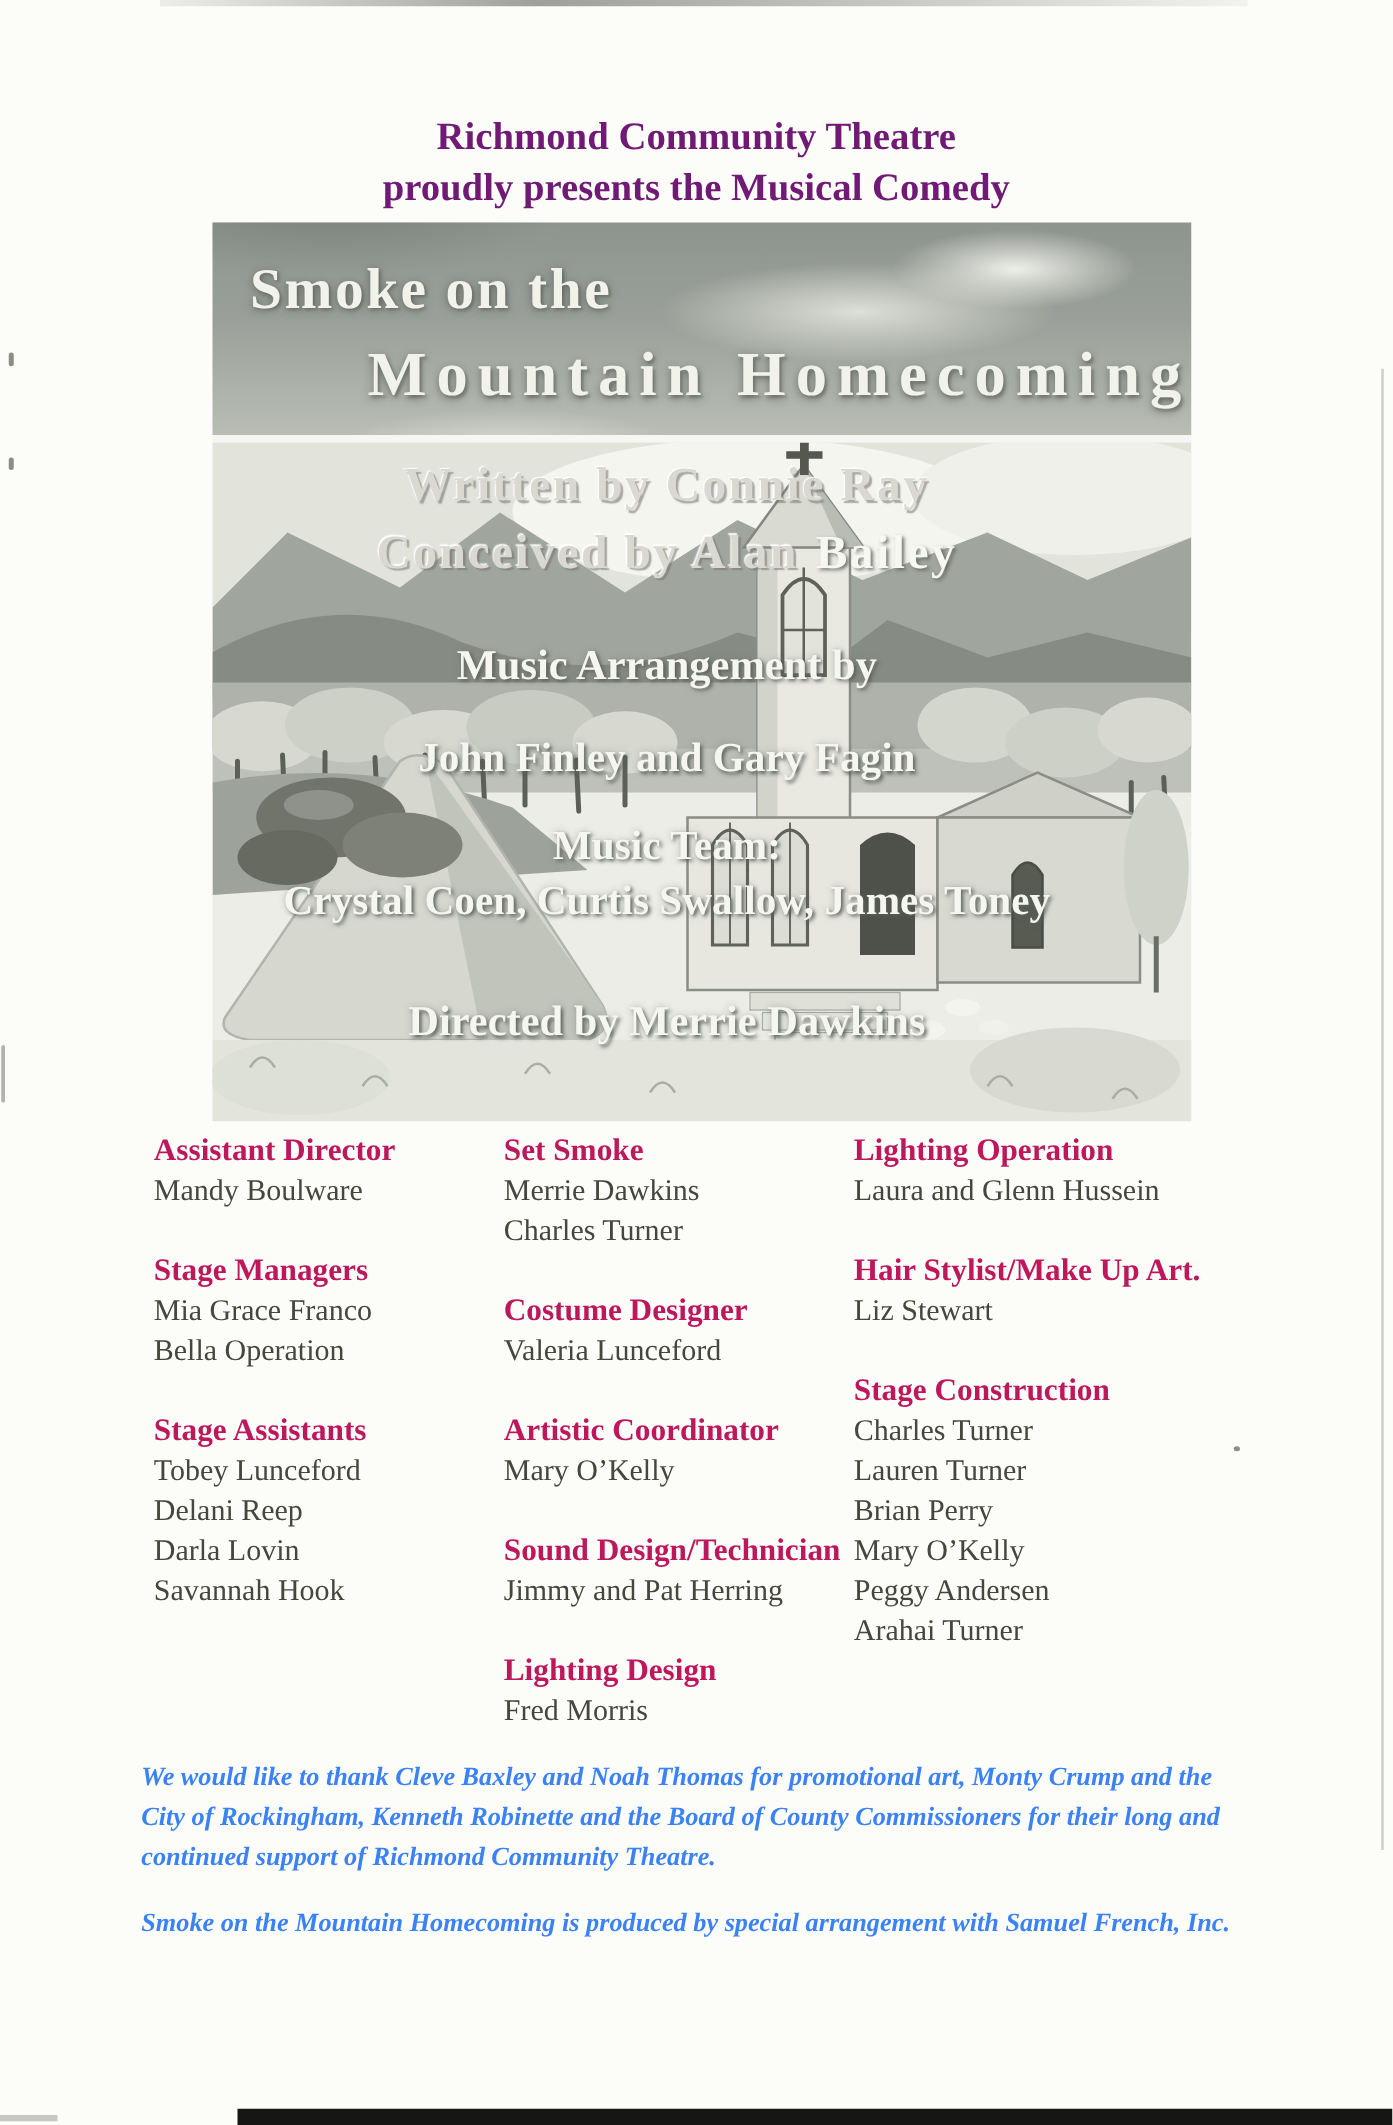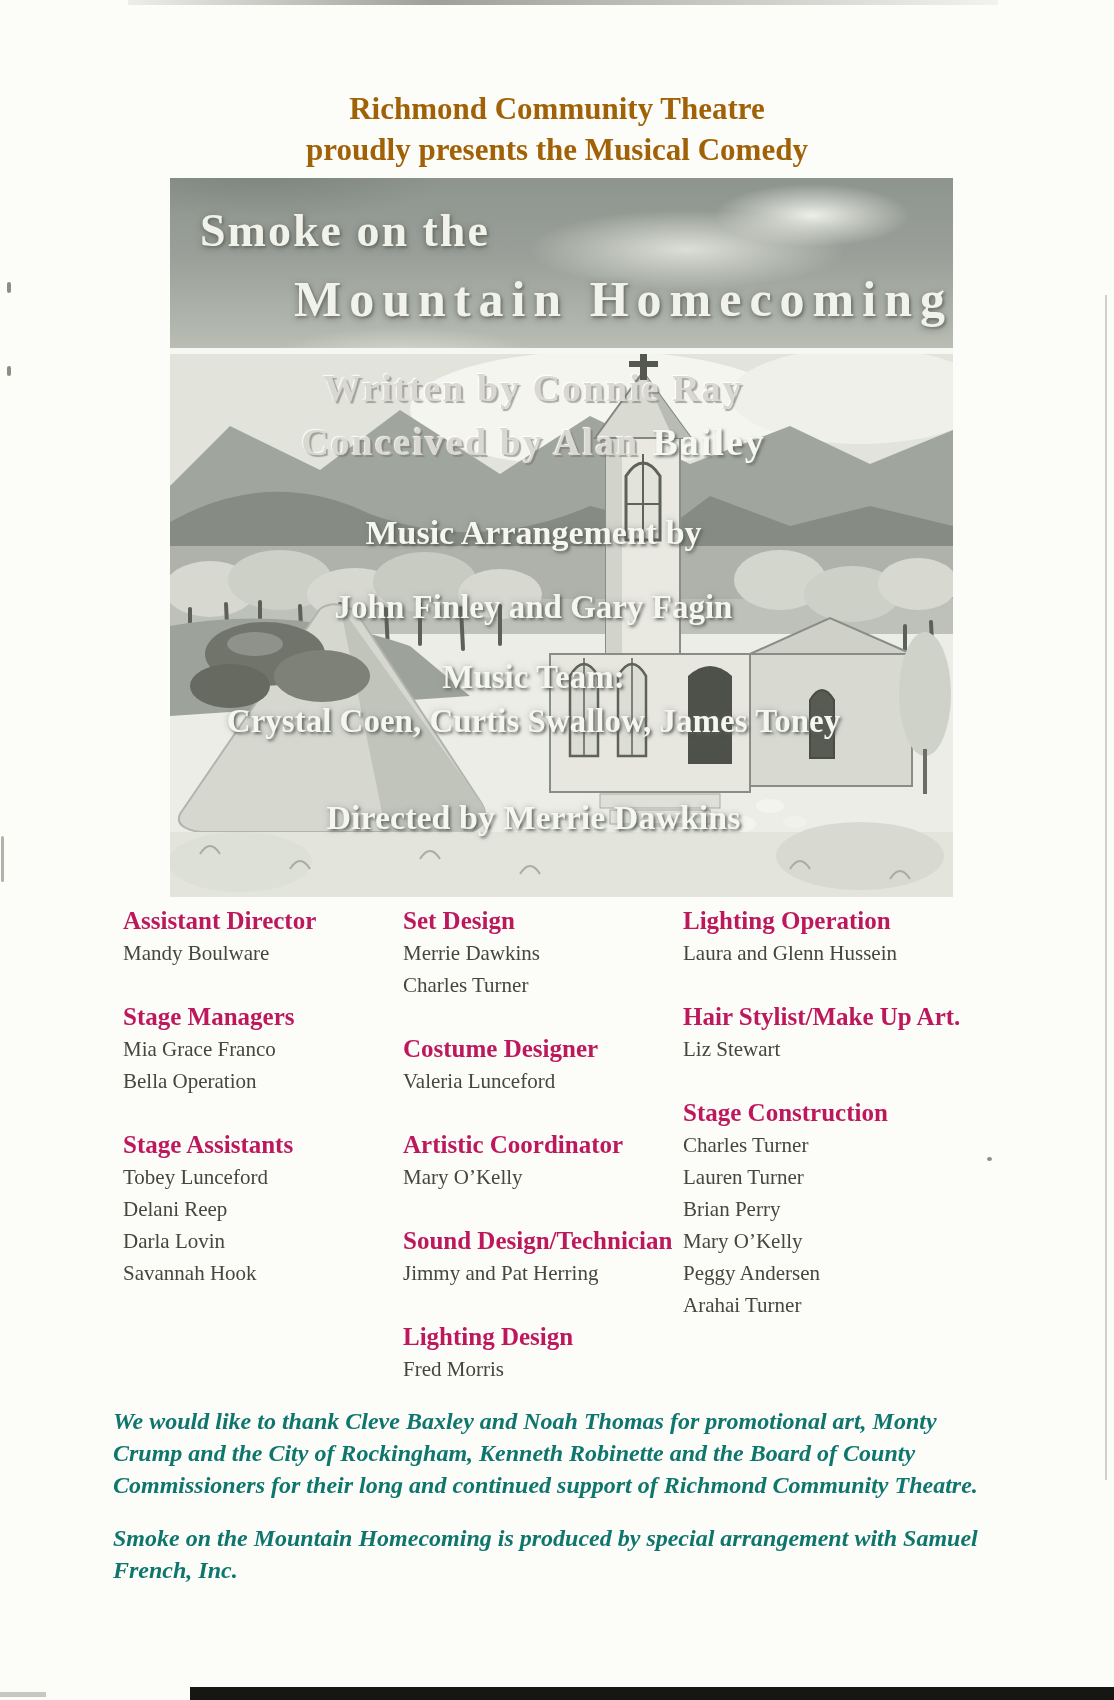--- a/index.html
+++ b/index.html
@@ -14,21 +14,21 @@
   .bottom-sliver{position:absolute;left:0;bottom:3px;width:46px;height:5px;background:#9c9c95;opacity:.55;}
   .right-line{position:absolute;right:7px;top:295px;width:2px;height:1185px;background:#b7b7b0;opacity:.65;}
   .speck{position:absolute;background:#8d8d85;border-radius:2px;}
   .speck.s1{left:7px;top:282px;width:4px;height:11px;}
   .speck.s2{left:7px;top:366px;width:4px;height:10px;}
   .speck.s3{left:1px;top:836px;width:3px;height:46px;background:#b2b2ab;}
   .speck.s4{left:987px;top:1157px;width:5px;height:4px;border-radius:50%;}
 
   
   .header{position:absolute;top:88px;left:0;width:100%;text-align:center;
-    font-weight:bold;font-size:31px;line-height:41px;color:#a16207;}
+    font-weight:bold;font-size:31px;line-height:41px;color:#701a75;}
 
   
   .poster{position:absolute;left:170px;top:178px;width:783px;height:719px;}
   .poster-sky{position:relative;width:783px;height:170px;border-bottom:6px solid #f6f6f2;
     background:
       radial-gradient(140px 45px at 82% 22%, rgba(242,243,237,.95), rgba(242,243,237,0) 70%),
       radial-gradient(220px 55px at 66% 42%, rgba(228,230,222,.9), rgba(228,230,222,0) 72%),
       radial-gradient(260px 80px at 12% -10%, rgba(108,114,107,.55), rgba(108,114,107,0) 75%),
       radial-gradient(200px 50px at 30% 108%, rgba(225,227,219,.8), rgba(225,227,219,0) 70%),
       linear-gradient(180deg,#8e948e 0%,#9aa099 45%,#adb2aa 80%,#b9bdb4 100%);}
@@ -53,25 +53,25 @@
   .ovl.team-names{top:349px;font-size:33px;}
   .ovl.directed{top:445px;font-size:34px;}
 
   
   .credit-col{position:absolute;top:905px;width:300px;}
   .credit-col.c1{left:123px;}
   .credit-col.c2{left:403px;}
   .credit-col.c3{left:683px;}
   .credit-section{margin-bottom:32px;}
   .credit-role{font-weight:bold;font-size:25px;line-height:32px;color:#be185d;white-space:nowrap;}
-  .credit-name{font-size:21px;line-height:32px;color:#46463f;white-space:nowrap;}
+  .credit-name{font-size:24px;line-height:32px;color:#46463f;white-space:nowrap;}
 
   
   .footer{position:absolute;left:113px;top:1405px;width:884px;
-    font-weight:bold;font-style:italic;font-size:24px;line-height:32px;color:#0f766e;}
+    font-weight:bold;font-style:italic;font-size:21px;line-height:32px;color:#3b82f6;}
   .footer p{margin:0 0 21px 0;}
 </style>
 </head>
 <body>
 
 <div class="page">
 
   <div class="top-line"></div>
   <div class="speck s1"></div>
   <div class="speck s2"></div>
@@ -196,21 +196,21 @@
       <div class="credit-role">Stage Assistants</div>
       <div class="credit-name">Tobey Lunceford</div>
       <div class="credit-name">Delani Reep</div>
       <div class="credit-name">Darla Lovin</div>
       <div class="credit-name">Savannah Hook</div>
     </div>
   </div>
 
   <div class="credit-col c2">
     <div class="credit-section">
-      <div class="credit-role">Set Design</div>
+      <div class="credit-role">Set Smoke</div>
       <div class="credit-name">Merrie Dawkins</div>
       <div class="credit-name">Charles Turner</div>
     </div>
     <div class="credit-section">
       <div class="credit-role">Costume Designer</div>
       <div class="credit-name">Valeria Lunceford</div>
     </div>
     <div class="credit-section">
       <div class="credit-role">Artistic Coordinator</div>
       <div class="credit-name">Mary O’Kelly</div>

